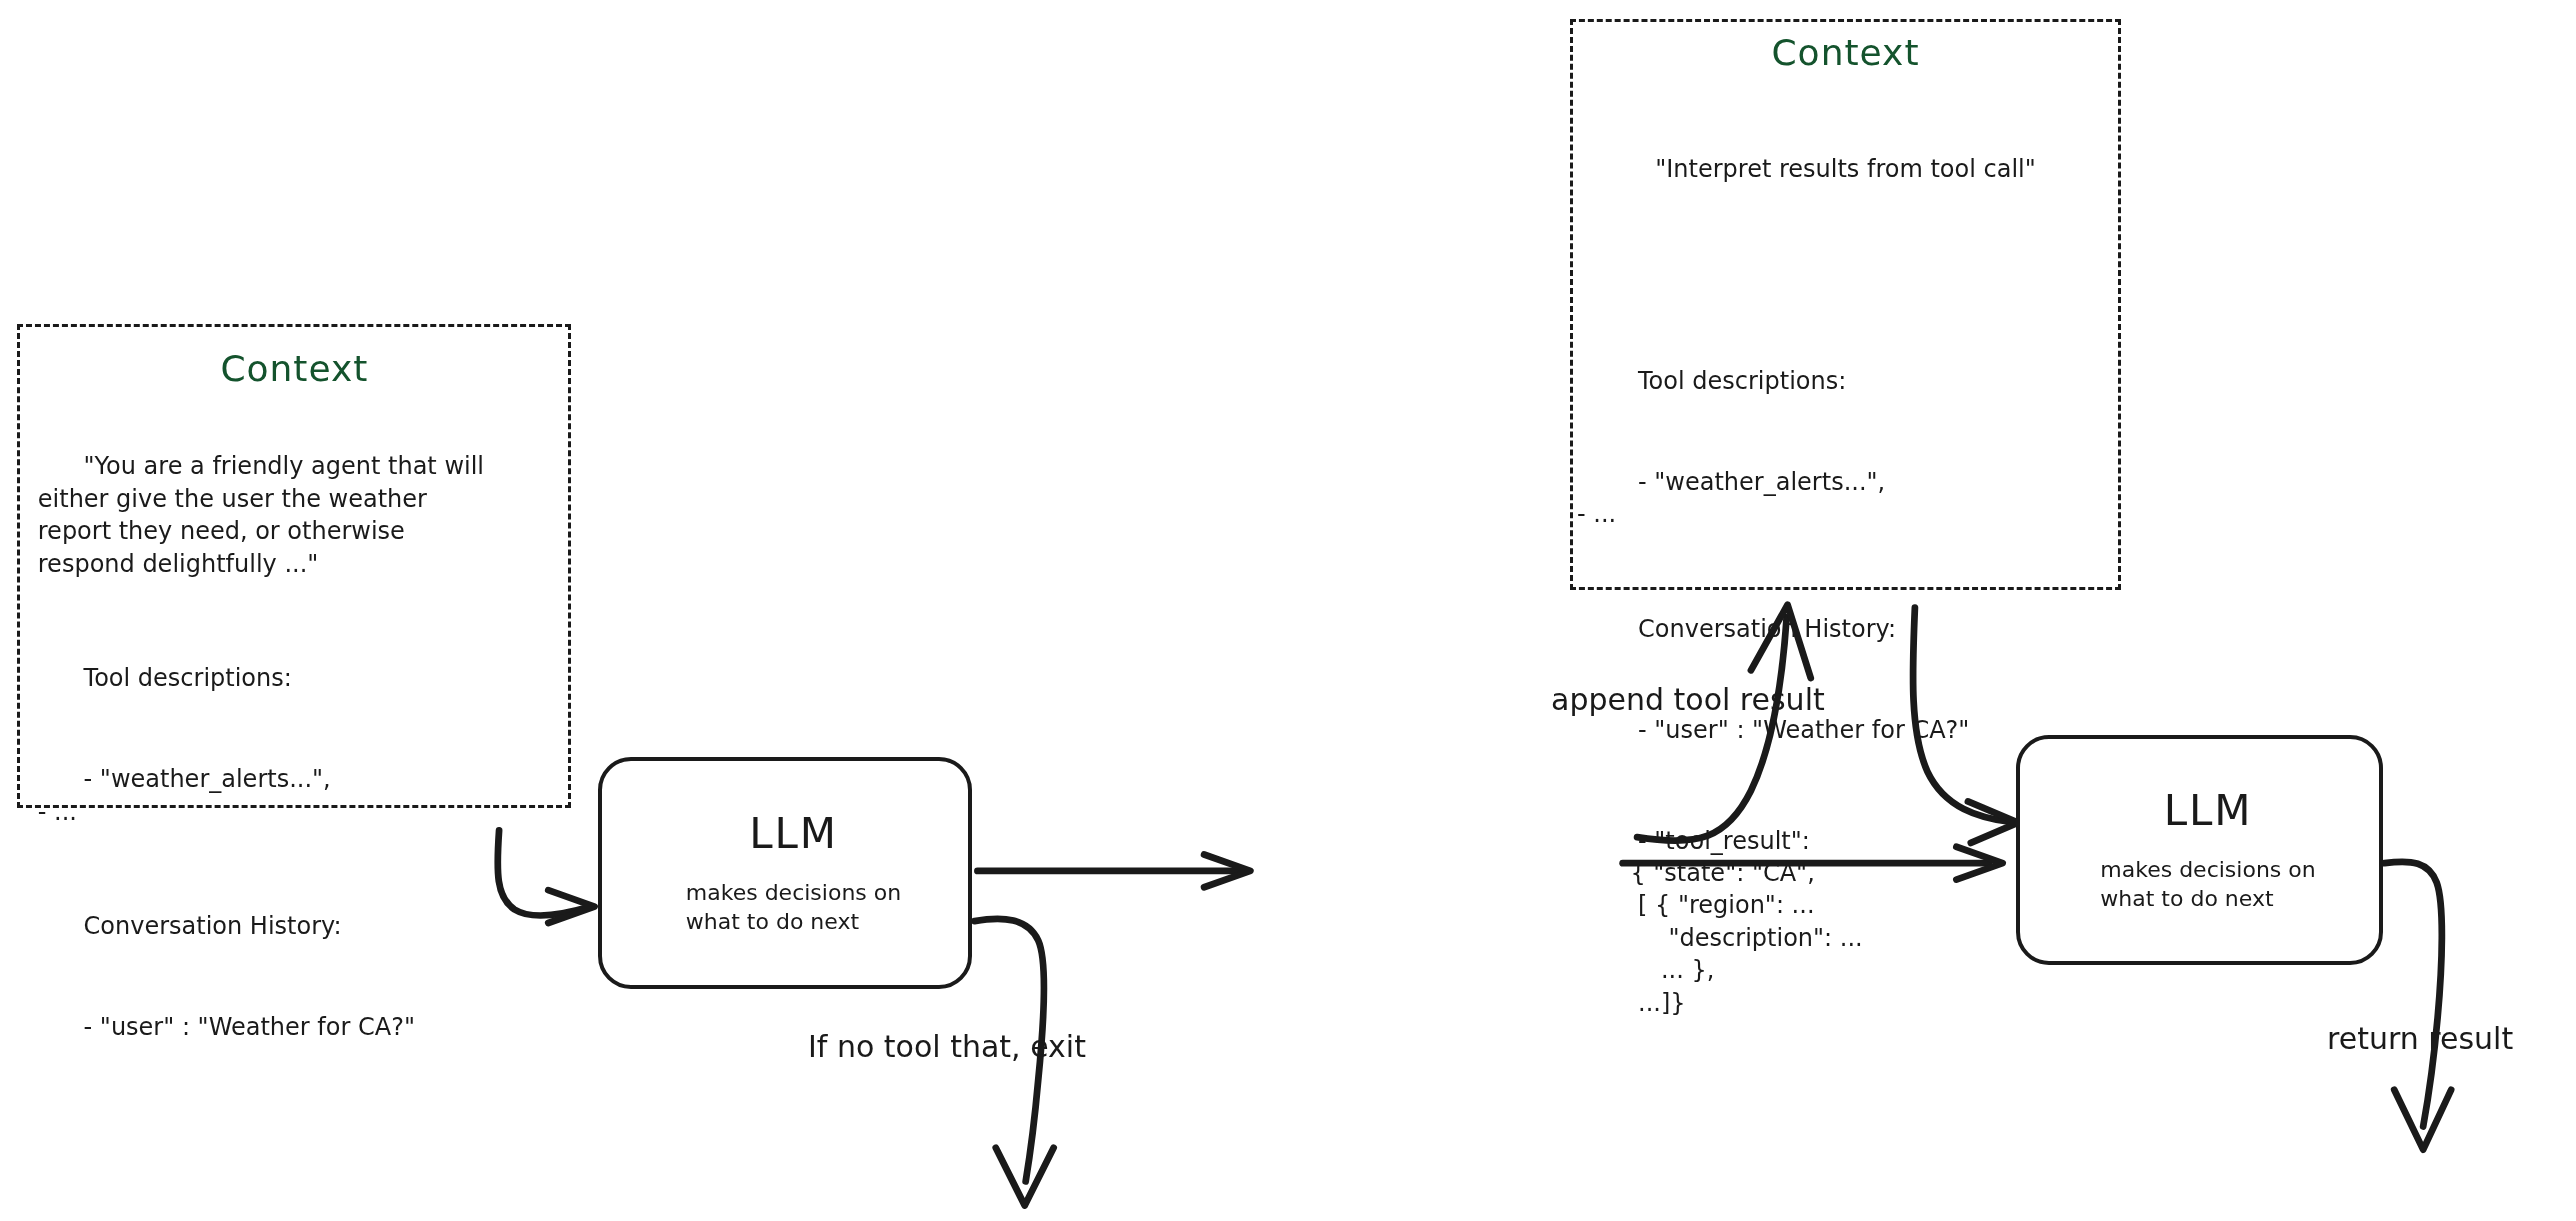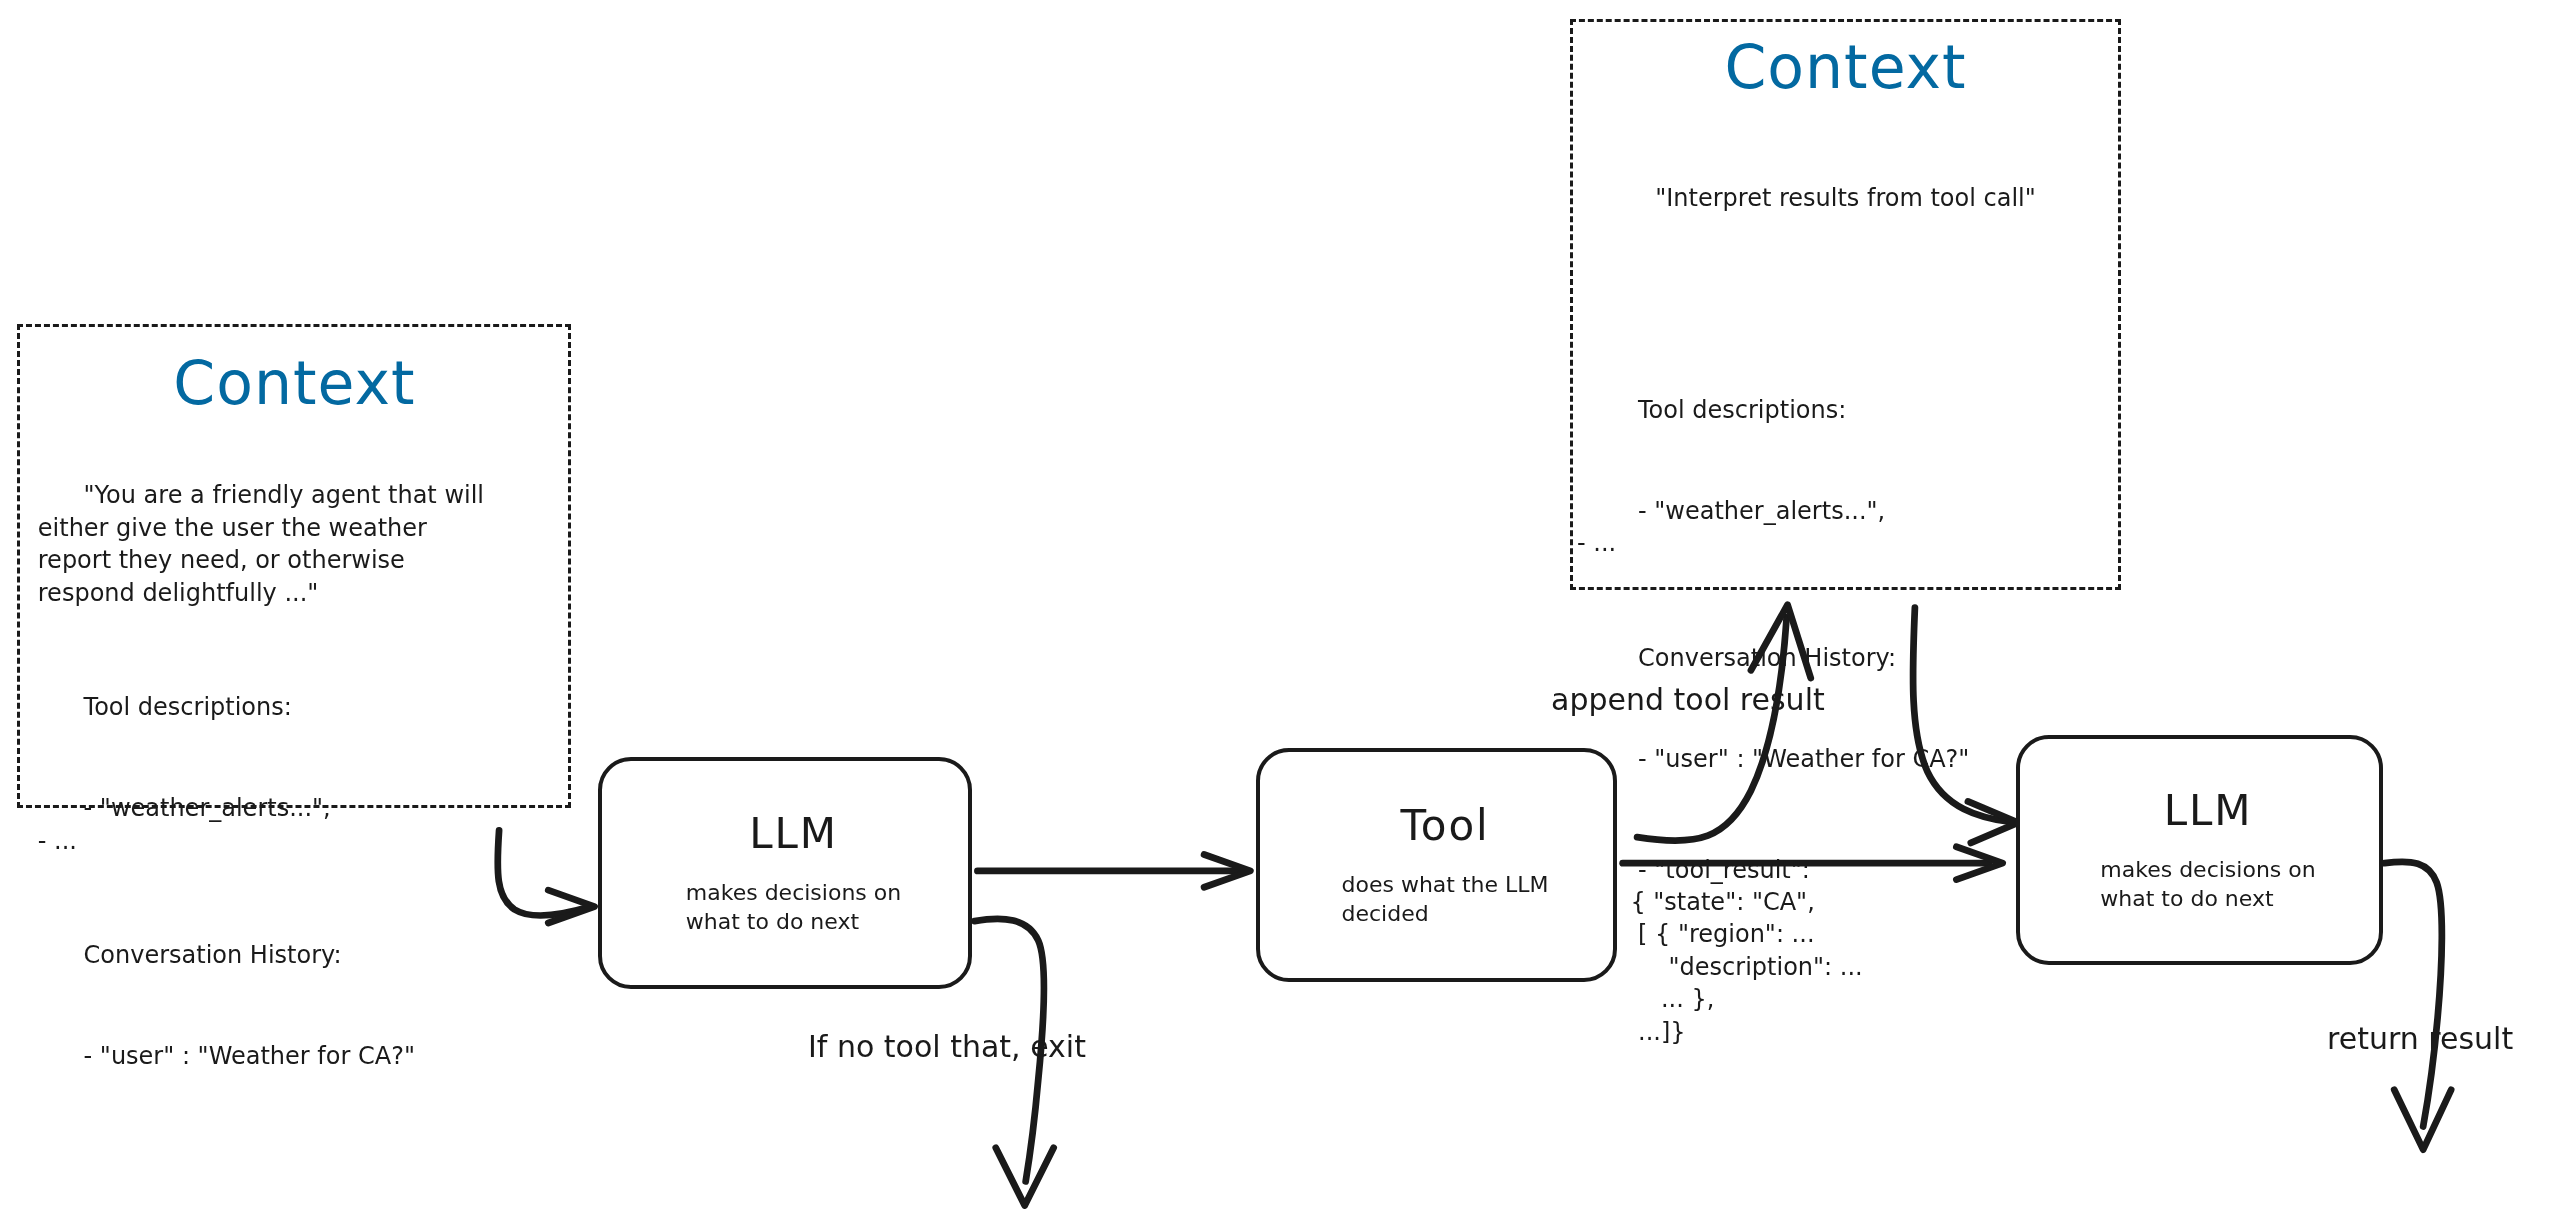--- a/index.html
+++ b/index.html
@@ -26,23 +26,23 @@
 
   
   .context-box {
     position: absolute;
     box-sizing: border-box;
     border: 3.9px dashed #1a1a1a;
     background: transparent;
   }
   .context-title {
     text-align: center;
-    font-size: 60px;
+    font-size: 36px;
     letter-spacing: 1px;
-    color: #0369a1;
+    color: #14532d;
     white-space: pre;
   }
   .context-body {
     font-size: 24px;
     line-height: 1.35;
     color: #1a1a1a;
     white-space: pre;
   }
   .context-body .blank { display: block; height: 17.4px; }
   .ctx-left  { left: 17.4px;  top: 324px; width: 554px; height: 484px; }
@@ -183,25 +183,20 @@
       </span>
     </div>
   </div>
 
   <div class="node-box node-llm1">
     <div class="node-title">LLM</div>
     <div class="node-sub">makes decisions on
 what to do next</div>
   </div>
 
-  <div class="node-box node-tool">
-    <div class="node-title">Tool</div>
-    <div class="node-sub">does what the LLM
-decided</div>
-  </div>
 
   <div class="node-box node-llm2">
     <div class="node-title">LLM</div>
     <div class="node-sub">makes decisions on
 what to do next</div>
   </div>
 
   <div class="edge-label lbl-append">append tool result</div>
   <div class="edge-label lbl-noexit">If no tool that, exit</div>
   <div class="edge-label lbl-return">return result</div>

